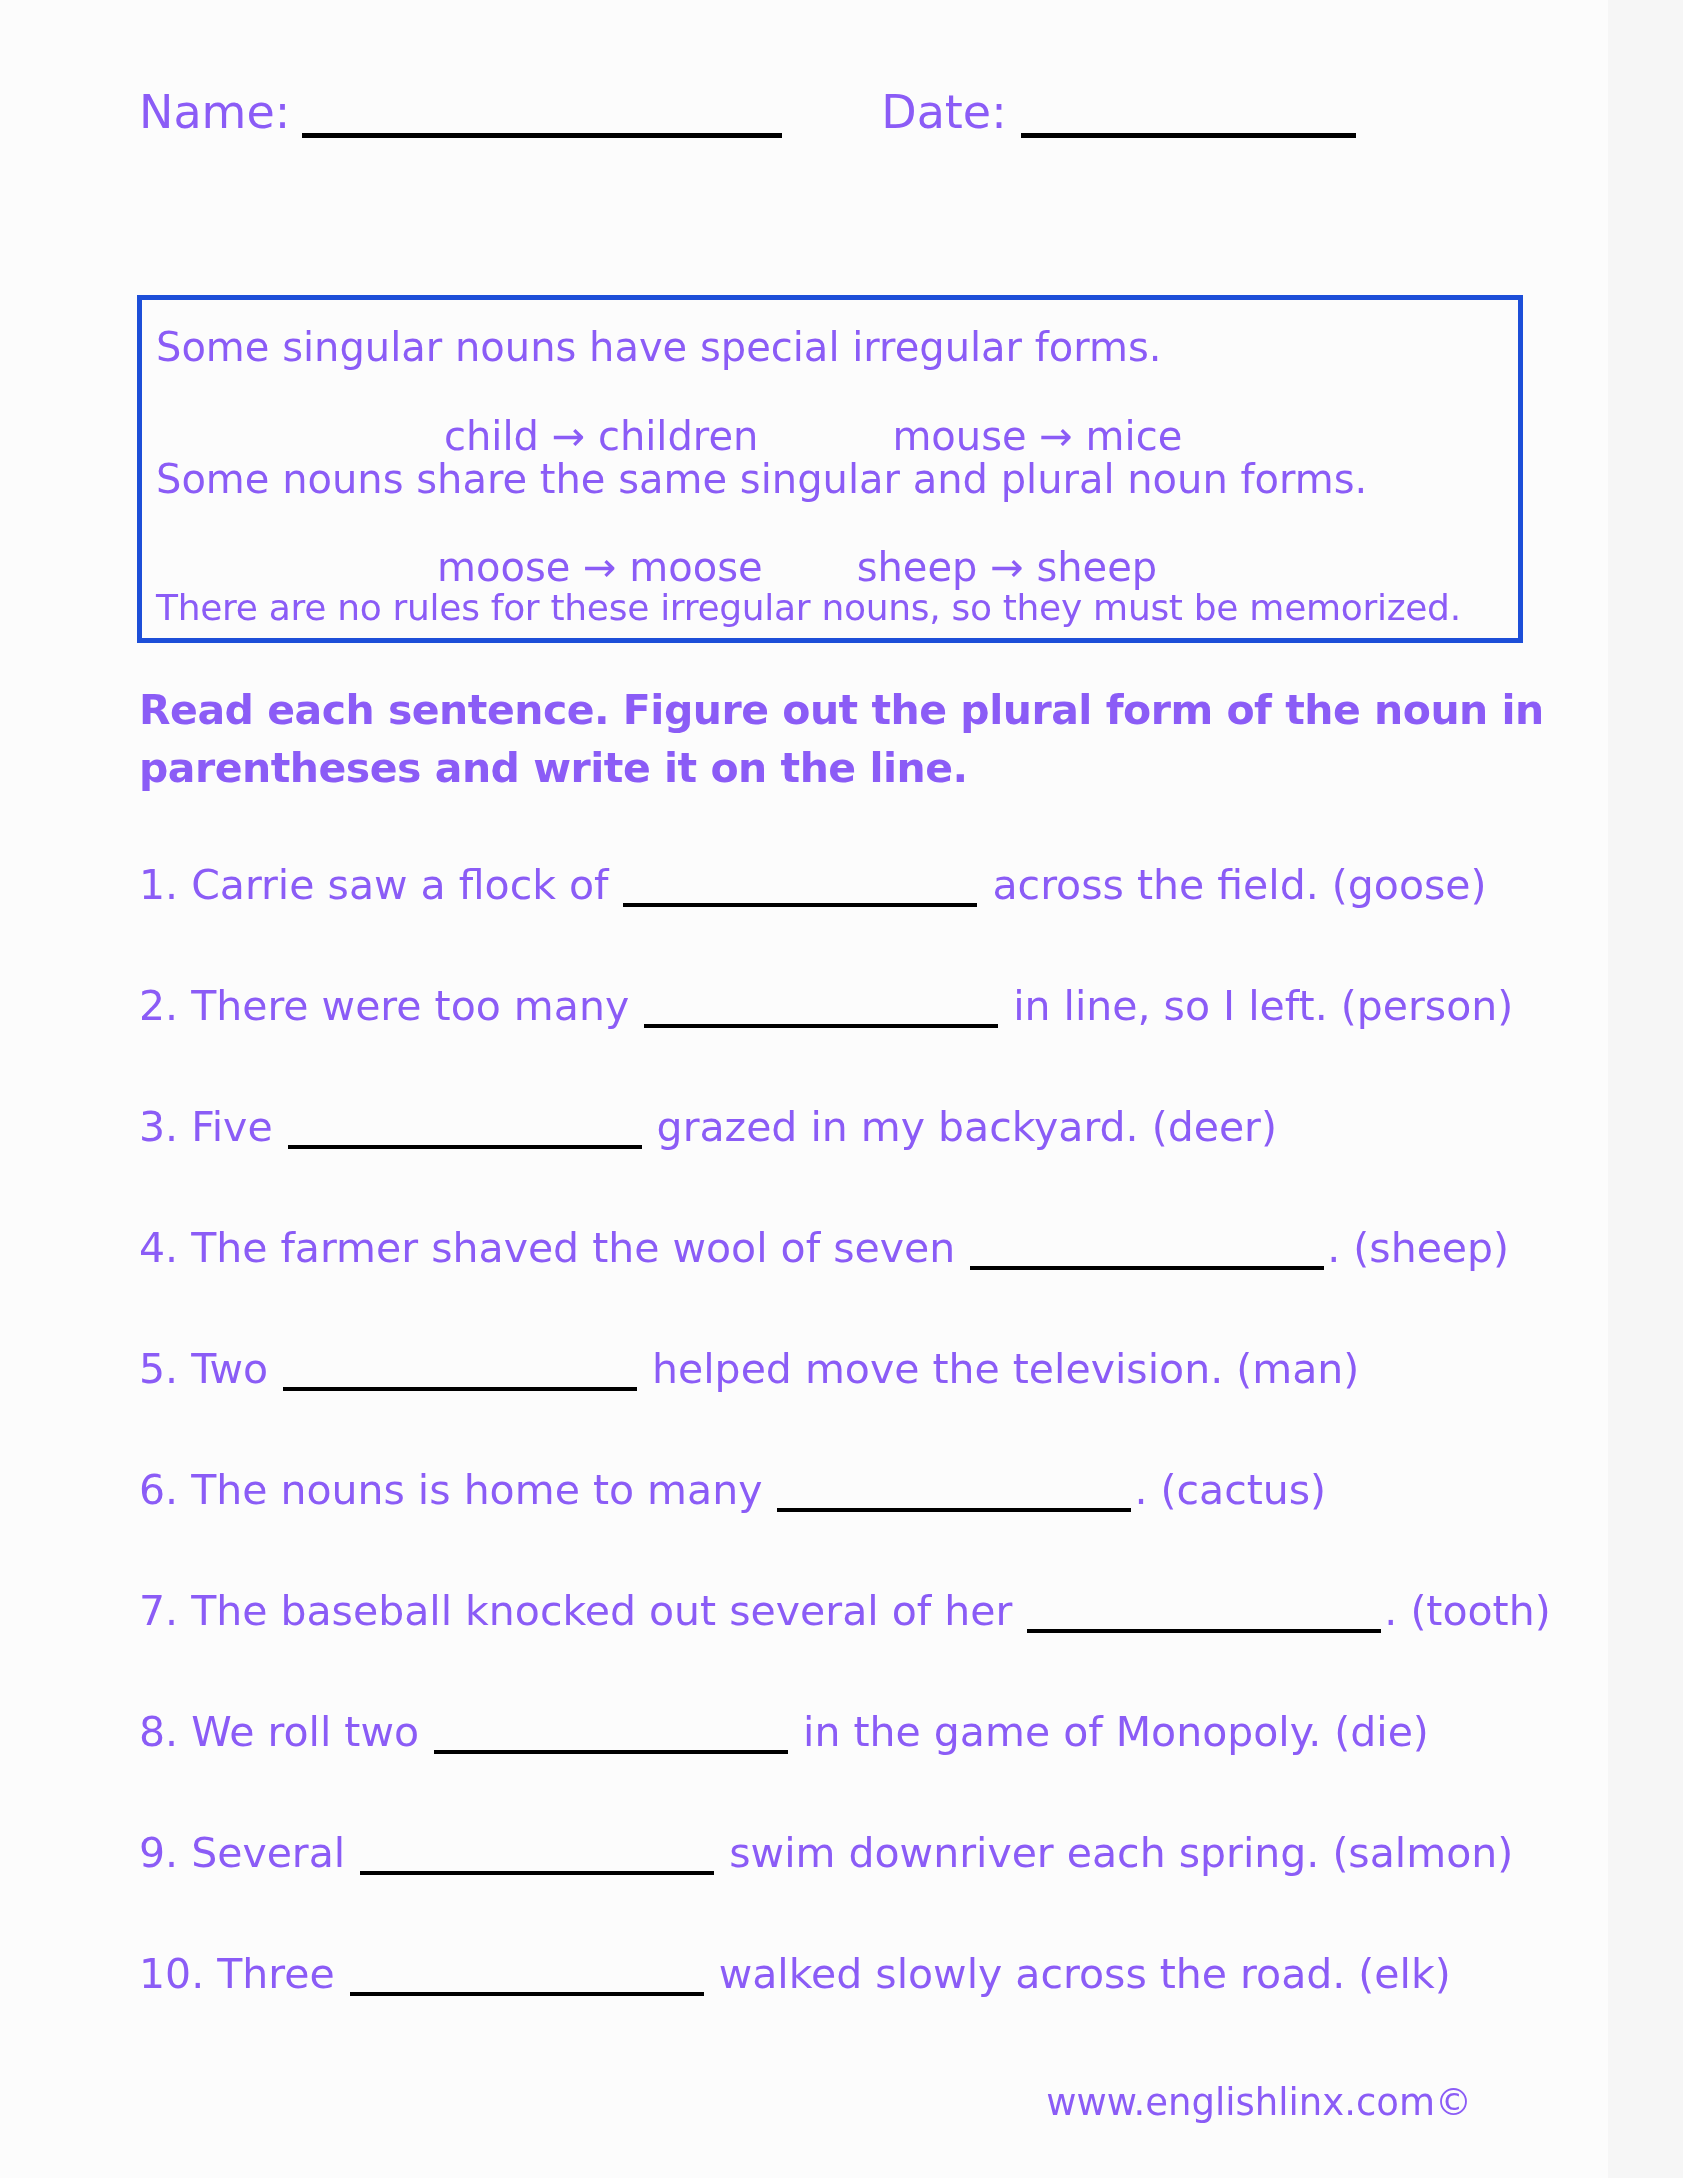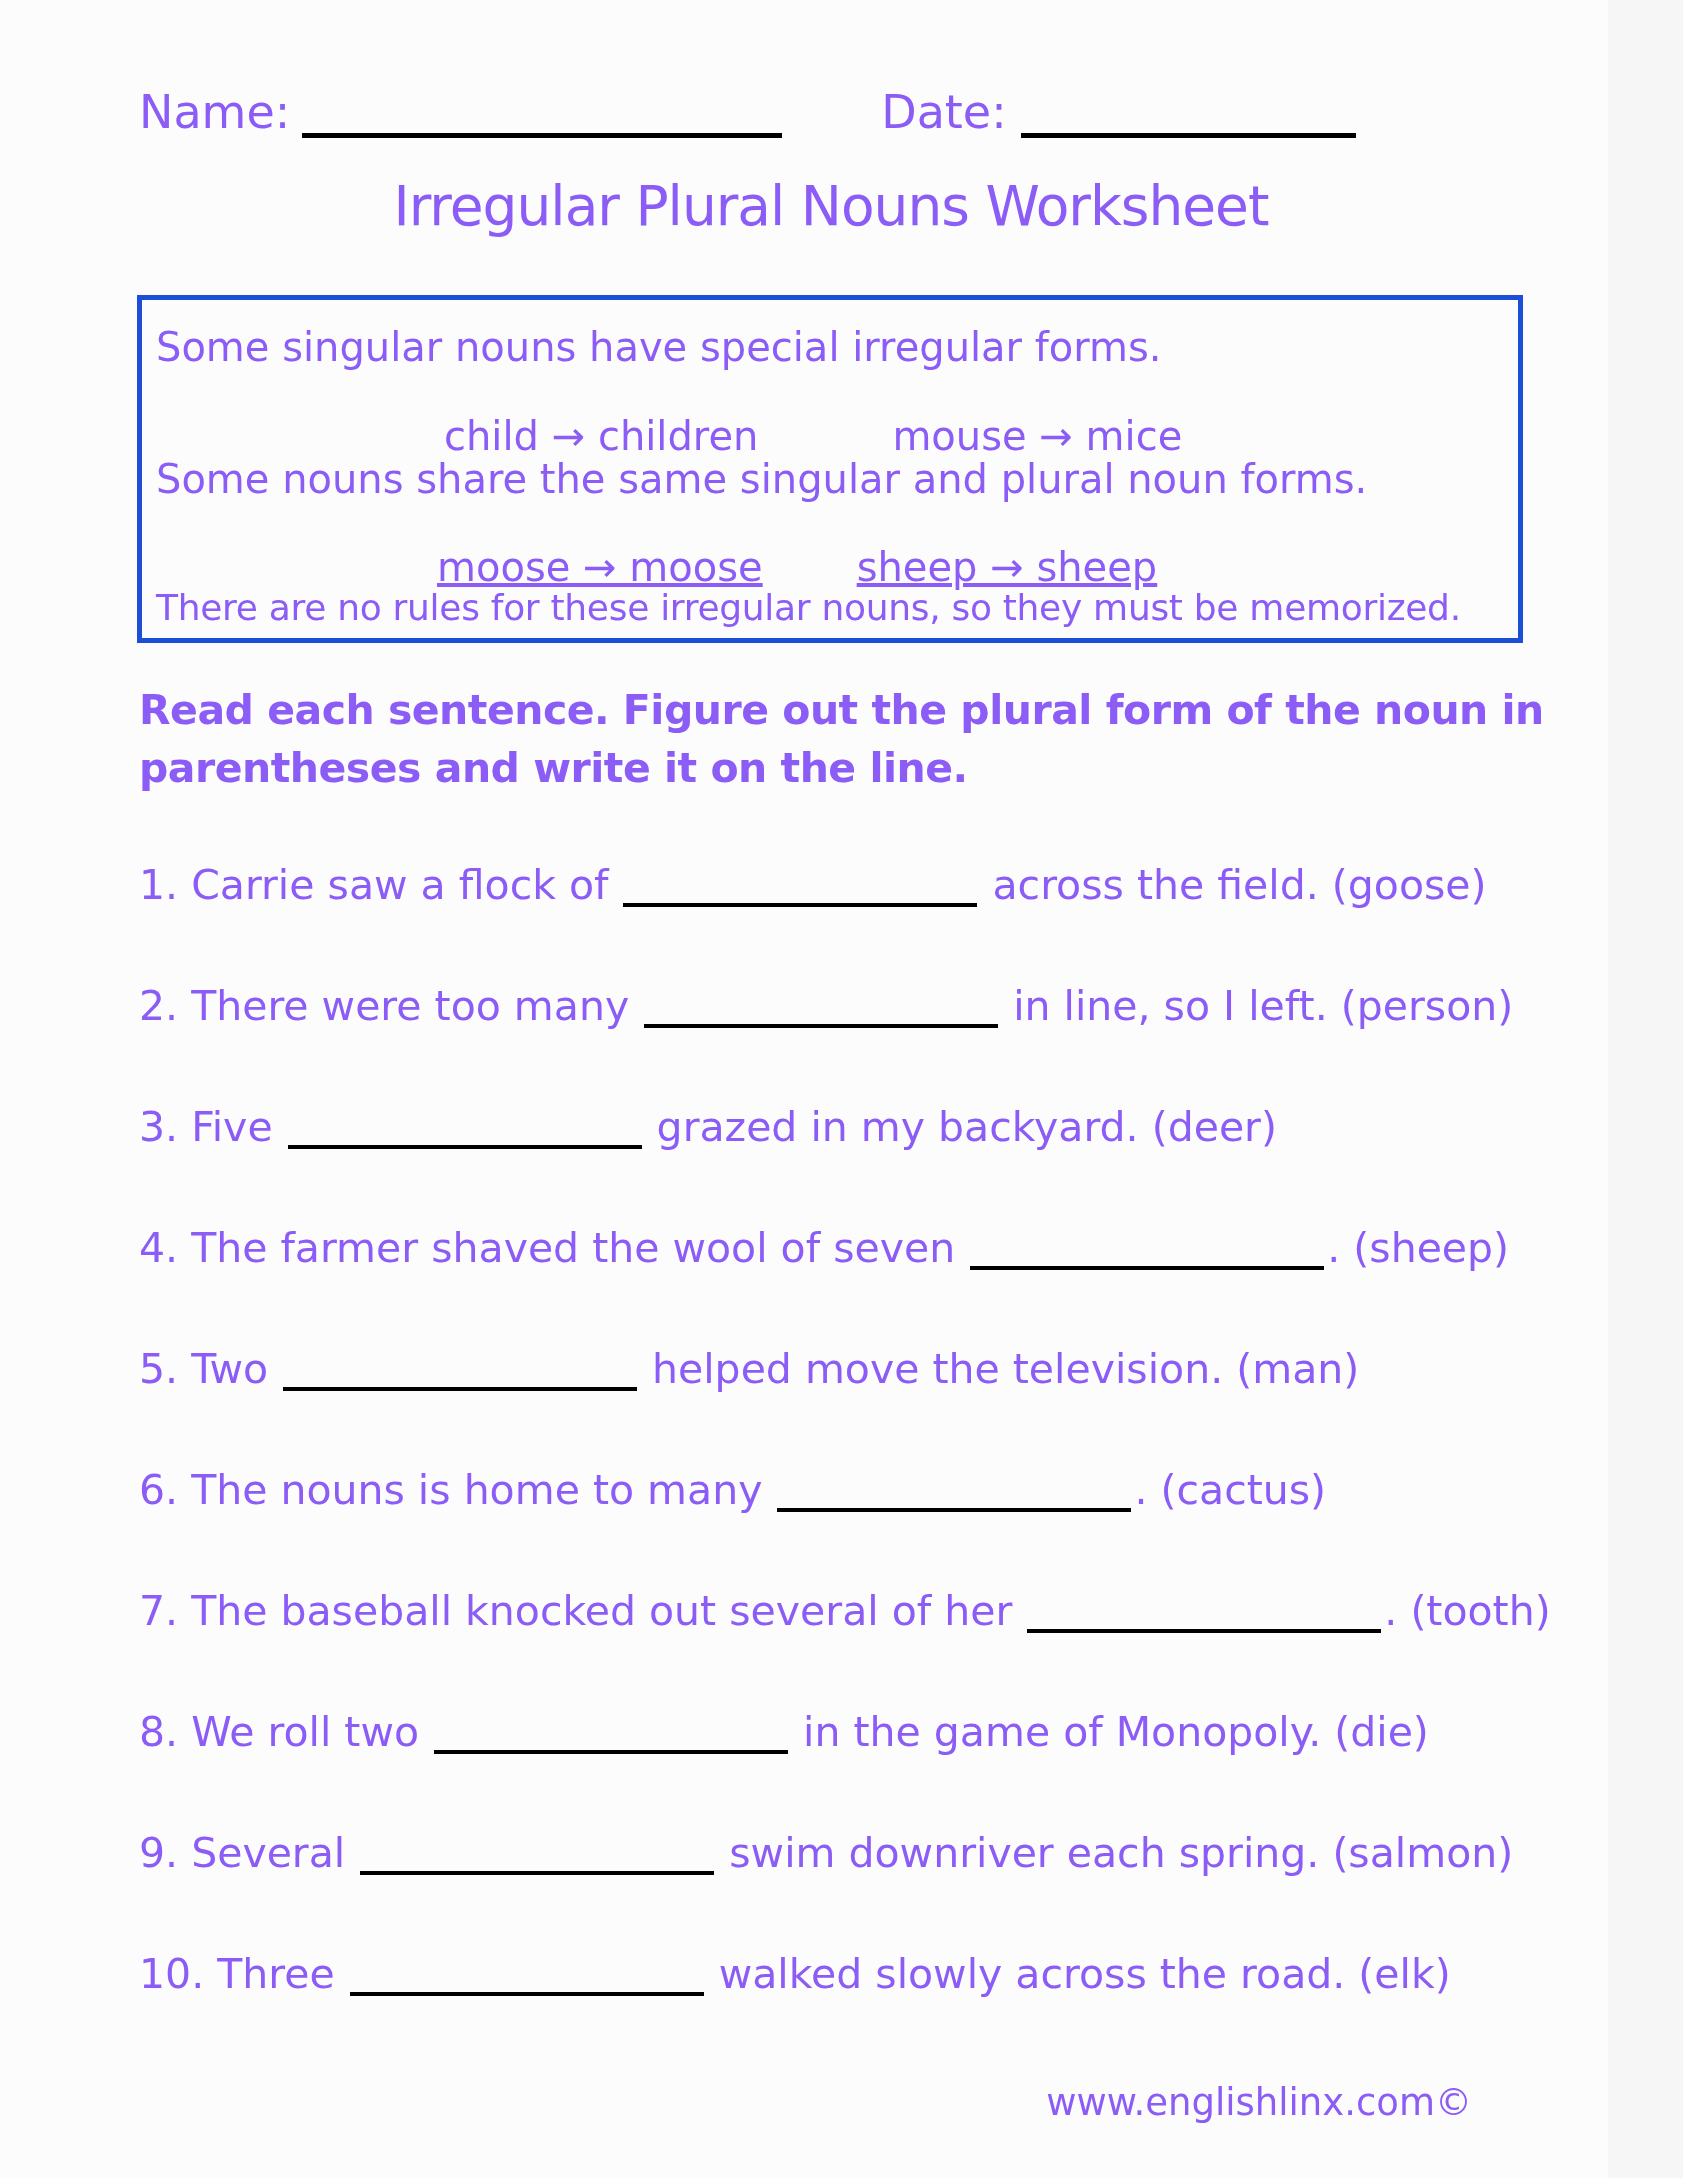--- a/index.html
+++ b/index.html
@@ -51,21 +51,21 @@
     position: absolute; left: 14px;
     white-space: nowrap; font-size: 40px;
   }
   .rule1 { top: 24px; }
   .examples-row {
     position: absolute; display: flex;
     font-size: 40px; white-space: nowrap; margin-top: 32px;
   }
   .examples1 { left: 302px; top: 81px; gap: 134px; }
   .rule2 { top: 156px; }
-  .examples2 { left: 295px; top: 212px; gap: 94px; text-decoration: underline; }
+  .examples2 { left: 295px; top: 212px; gap: 94px; }
   .rule3 { top: 287px; font-size: 36px; letter-spacing: -0.3px; }
 
   
   .instructions {
     position: absolute; left: 139px; top: 681px;
     font-size: 41px; font-weight: 600;
     line-height: 58px; letter-spacing: -0.5px;
     white-space: nowrap;
   }
 
@@ -99,21 +99,20 @@
 
 <div class="sheet">
 
   <div class="header">
     <span>Name:</span>
     <span class="fill-line name-line"></span>
     <span class="date-label">Date:</span>
     <span class="fill-line date-line"></span>
   </div>
 
-  <div class="title">Irregular Plural Nouns Worksheet</div>
 
   <div class="rules-box">
     <div class="rule rule1">Some singular nouns have special irregular forms.</div>
     <div class="examples-row examples1">
       <span>child → children</span>
       <span>mouse → mice</span>
     </div>
     <div class="rule rule2">Some nouns share the same singular and plural noun forms.</div>
     <div class="examples-row examples2">
       <span>moose → moose</span>

